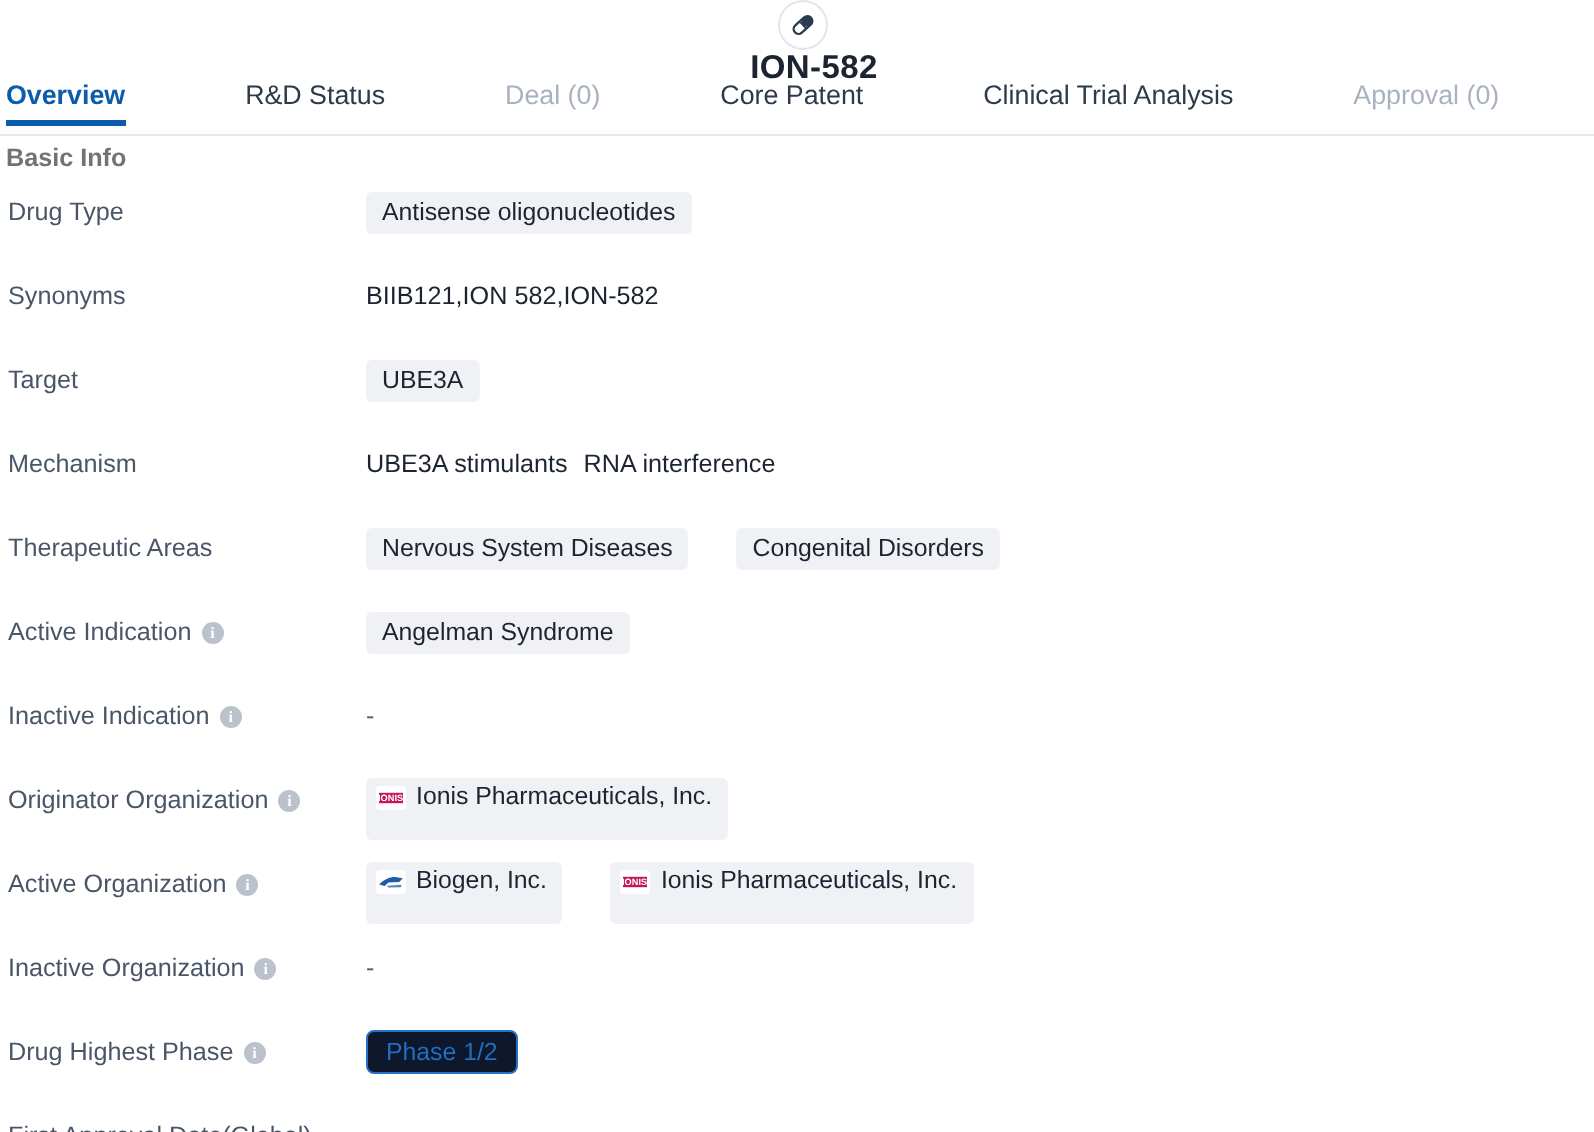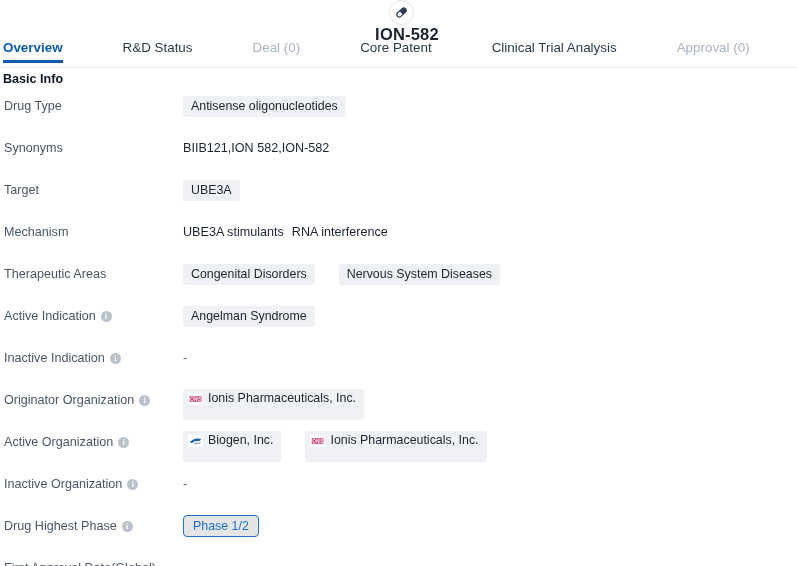--- a/index.html
+++ b/index.html
@@ -86,21 +86,21 @@
   .tab-divider {
     height: 1px;
     background: #e6e8eb;
     margin-top: 3px;
   }
 
   
   .section-title {
     font-size: 12.6px;
     font-weight: bold;
-    color: #0f172a;
+    color: #737373;
     padding: 3px 0 0 3px;
     line-height: 16px;
   }
 
   
   .info-table {
     margin-top: 8px;
   }
   .info-row {
     display: flex;
@@ -185,21 +185,21 @@
   .mech-item { margin-right: 8px; }
 
   .dash { color: #55606f; font-size: 12.6px; }
 
   .phase-badge {
     display: inline-flex;
     align-items: center;
     border: 1px solid #2573c4;
     border-radius: 4px;
     color: #1f6fc4;
-    background: #e5e5e5;
+    background: #0f172a;
     font-size: 12.4px;
     padding: 3px 9px;
     line-height: 14px;
     white-space: nowrap;
     cursor: pointer;
   }
 </style>
 </head>
 <body>
 
@@ -261,22 +261,22 @@
       <div class="info-value">
         <span class="plain-text mech-item">UBE3A stimulants</span>
         <span class="plain-text mech-item">RNA interference</span>
       </div>
     </div>
     <div class="info-row">
       <div class="info-label">
         <span>Therapeutic Areas</span>
       </div>
       <div class="info-value">
+        <span class="chip">Nervous System Diseases</span>
         <span class="chip">Congenital Disorders</span>
-        <span class="chip">Nervous System Diseases</span>
       </div>
     </div>
     <div class="info-row">
       <div class="info-label">
         <span>Active Indication</span>
         <i class="info-icon">i</i>
       </div>
       <div class="info-value">
         <span class="chip">Angelman Syndrome</span>
       </div>

